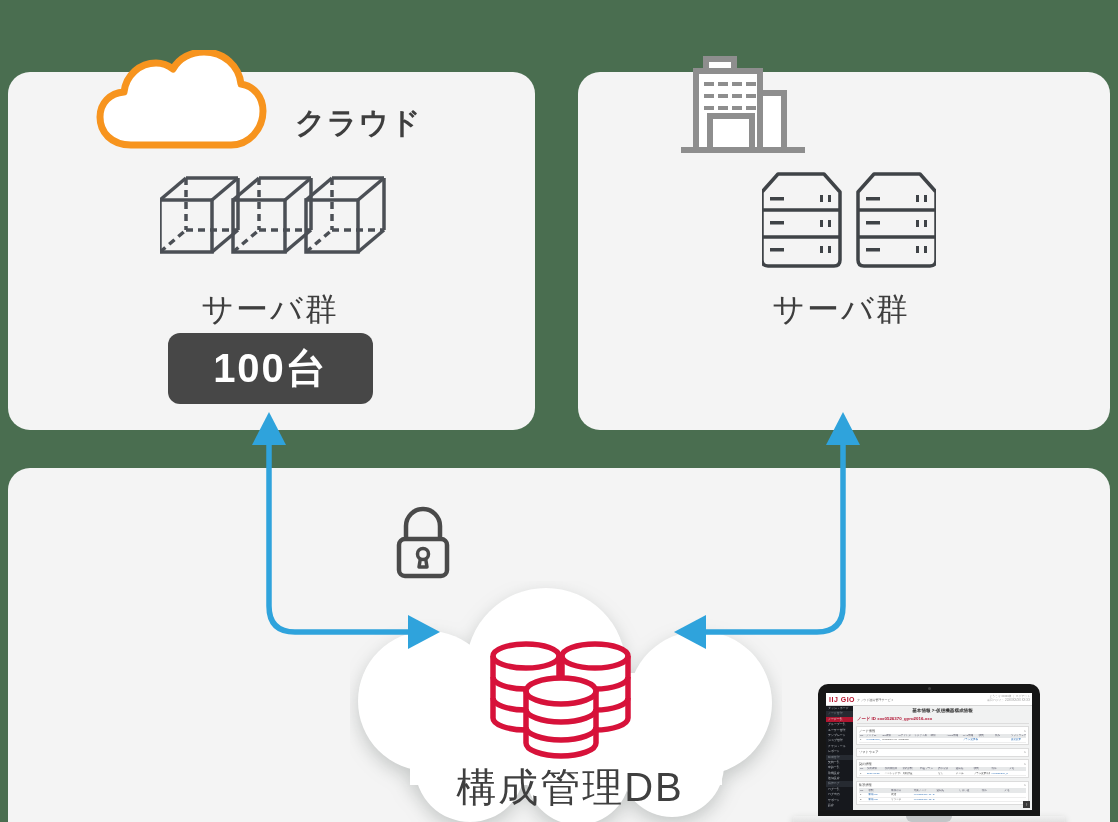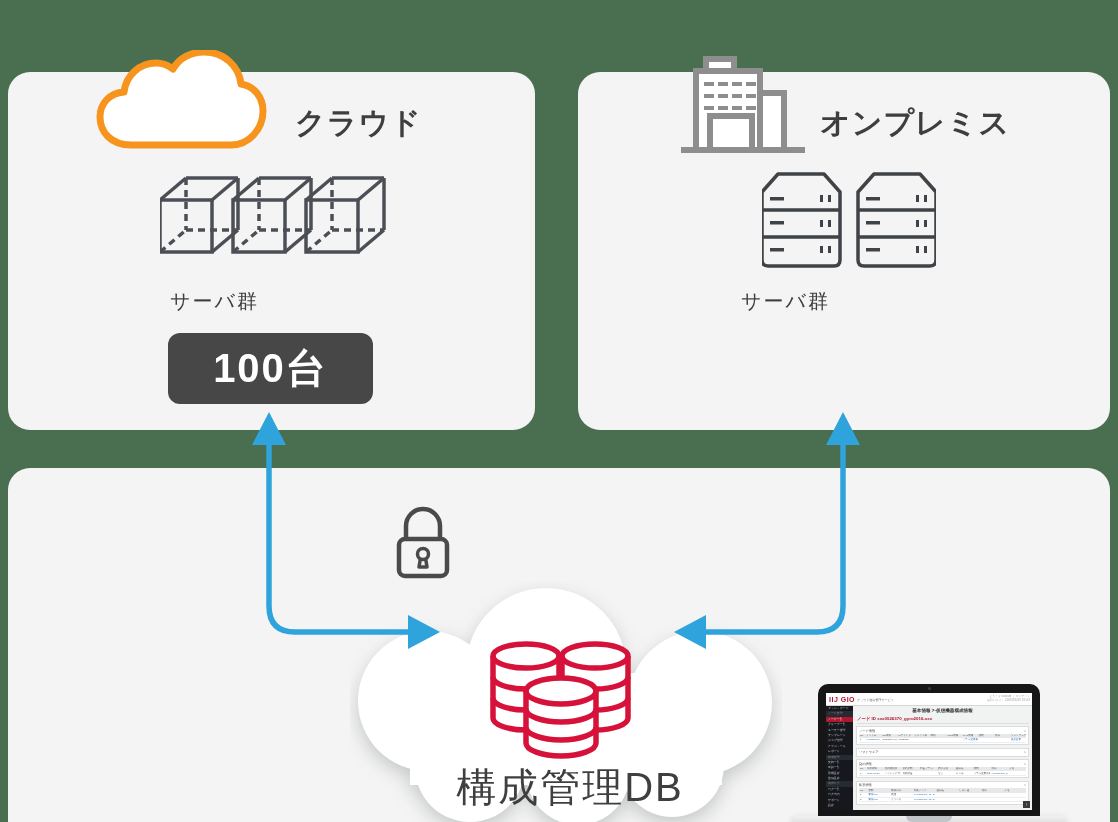--- a/index.html
+++ b/index.html
@@ -4,21 +4,21 @@
 <style>
   html,body{margin:0;padding:0;background:#4a6e50;}
   *{box-sizing:border-box;font-family:"Liberation Sans","DejaVu Sans",sans-serif;}
   .canvas{position:relative;width:1118px;height:822px;background:#4a6e50;overflow:hidden;margin-top:48px;}
   .panel-box{position:absolute;background:#f4f4f4;border-radius:22px;}
   .box-top-left{left:8px;top:24px;width:527px;height:358px;}
   .box-top-right{left:578px;top:24px;width:532px;height:358px;}
   .box-bottom{left:8px;top:420px;width:1102px;height:398px;}
   .abs{position:absolute;}
   .box-title{font-size:30px;font-weight:bold;color:#3e3e3e;letter-spacing:1px;}
-  .server-label{font-size:20px;color:#3e3e3e;letter-spacing:2px;}
+  .server-label{font-size:32px;color:#3e3e3e;text-align:center;letter-spacing:2px;}
   .badge{position:absolute;background:#474747;border-radius:12px;color:#ffffff;
          font-size:40px;font-weight:bold;text-align:center;letter-spacing:2px;}
   .badge-inner{line-height:71px;text-align:center;}
   .conn-label{font-size:27px;color:#464646;letter-spacing:2px;}
   .db-label{font-size:40px;color:#3f3f3f;text-align:center;letter-spacing:2px;}
   svg{display:block;}
 
   
   .laptop{position:absolute;left:793px;top:628px;width:272px;height:162px;}
   .bezel{position:absolute;left:25px;top:8px;width:222px;height:132px;background:#161616;
@@ -93,21 +93,20 @@
       <rect x="54" y="42" width="10" height="4"></rect>
         <rect x="68" y="42" width="10" height="4"></rect>
       <rect x="26" y="54" width="10" height="4"></rect>
         <rect x="40" y="54" width="10" height="4"></rect>
       <rect x="54" y="54" width="10" height="4"></rect>
         <rect x="68" y="54" width="10" height="4"></rect>
     </g>
   </svg>
 
   <div class="abs box-title" style="left:295px;top:55px;">クラウド</div>
-  <div class="abs box-title" style="left:820px;top:55px;">オンプレミス</div>
 
   <svg class="abs" style="left:160px;top:122px;" width="226" height="110" viewBox="0 0 226 110">
     <defs>
       <g id="cube" stroke="#4b4f55" stroke-width="3.5" fill="none">
         <rect x="0" y="30" width="52" height="52"></rect>
         <line x1="0" y1="30" x2="26" y2="8"></line>
         <line x1="52" y1="30" x2="78" y2="8"></line>
         <line x1="52" y1="82" x2="78" y2="60"></line>
         <line x1="26" y1="8" x2="78" y2="8"></line>
         <line x1="78" y1="8" x2="78" y2="60"></line>

